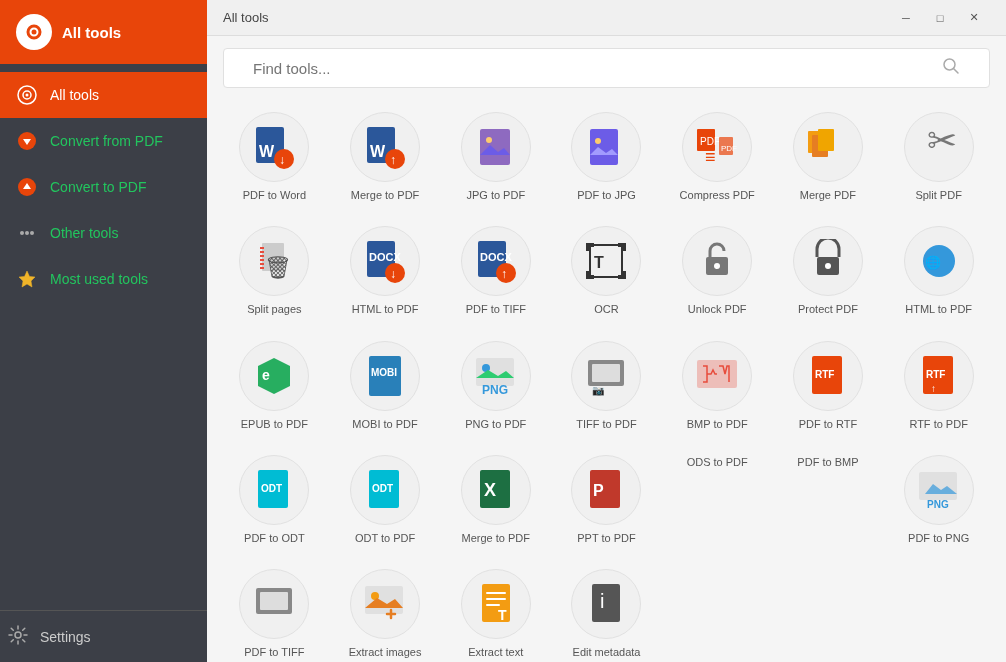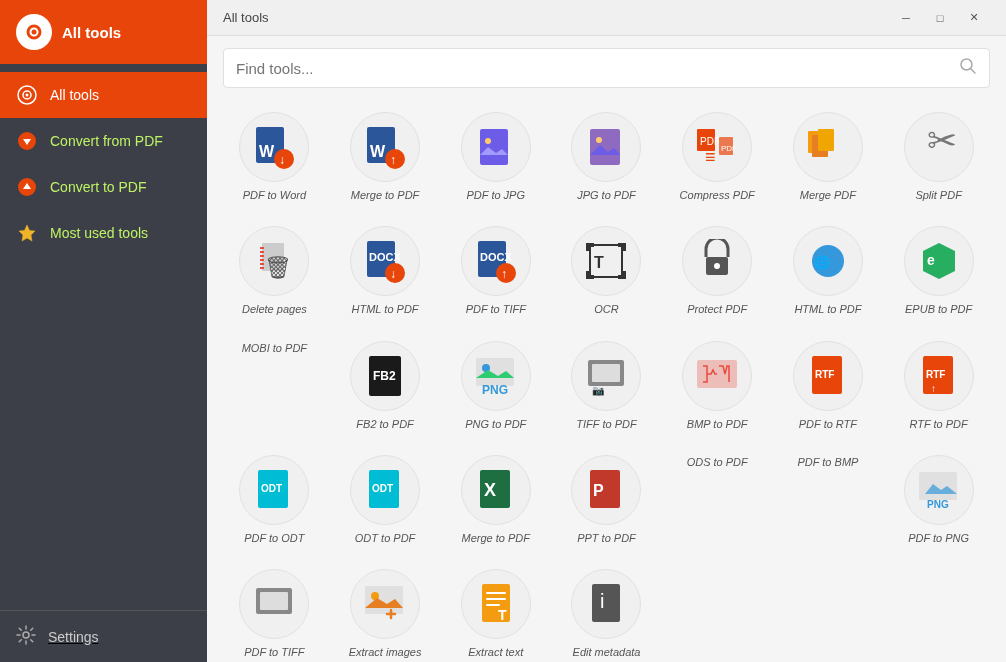--- a/index.html
+++ b/index.html
@@ -34,38 +34,37 @@
       font-weight: 600;
     }
     .sidebar-nav {
       flex: 1;
       padding: 8px 0;
     }
     .nav-item {
       display: flex;
       align-items: center;
       padding: 12px 16px;
-      color: #bef264;
+      color: #22c55e;
       cursor: pointer;
       font-size: 14px;
       gap: 12px;
     }
     .nav-item.active {
       background: #e8450a;
       color: #fff;
     }
     .nav-icon {
       width: 22px; height: 22px;
       display: flex; align-items: center; justify-content: center;
       flex-shrink: 0;
     }
     .sidebar-footer {
-      padding: 14px 16px;
+      padding: 14px 8px;
       border-top: 1px solid #555;
-      text-decoration: underline;
     }
     .settings-item {
       display: flex;
       align-items: center;
       gap: 12px;
       color: #ccc;
       cursor: pointer;
       font-size: 14px;
     }
 
@@ -103,21 +102,21 @@
       color: #555;
     }
 
     .search-bar {
       margin: 12px 16px;
       display: flex;
       align-items: center;
       background: #fff;
       border: 1px solid #e0e0e0;
       border-radius: 4px;
-      padding: 8px 12px;
+      padding: 8px 29px;
       gap: 8px;
     }
     .search-input {
       border: none;
       outline: none;
       font-size: 15px;
       color: #999;
       width: 100%;
       background: transparent;
     }
@@ -152,21 +151,20 @@
       justify-content: center;
       margin-bottom: 6px;
       position: relative;
       border: 1px solid #e0e0e0;
     }
     .tool-label {
       font-size: 11px;
       color: #555;
       text-align: center;
       line-height: 1.3;
-      font-style: italic;
     }
 
     
     .tools-grid::-webkit-scrollbar { width: 6px; }
     .tools-grid::-webkit-scrollbar-track { background: #f0f0f0; }
     .tools-grid::-webkit-scrollbar-thumb { background: #ccc; border-radius: 3px; }
   </style>
 </head>
 <body>
 
@@ -208,20 +206,30 @@
     <div class="nav-item">
       <span class="nav-icon">
         <svg width="20" height="20" viewBox="0 0 20 20">
           <circle cx="10" cy="10" r="9" fill="#e8450a"></circle>
           <polygon points="10,6 14,12 6,12" fill="white"></polygon>
         </svg>
       </span>
       <span>Convert to PDF</span>
     </div>
 
+    <div class="nav-item">
+      <span class="nav-icon">
+        <svg width="20" height="20" viewBox="0 0 20 20">
+          <circle cx="5" cy="10" r="2" fill="#aaa"></circle>
+          <circle cx="10" cy="10" r="2" fill="#aaa"></circle>
+          <circle cx="15" cy="10" r="2" fill="#aaa"></circle>
+        </svg>
+      </span>
+      <span>Other tools</span>
+    </div>
 
     <div class="nav-item">
       <span class="nav-icon">
         <svg width="20" height="20" viewBox="0 0 20 20">
           <polygon points="10,2 12.5,7.5 18,8 14,12 15,18 10,15 5,18 6,12 2,8 7.5,7.5" fill="#f0b429" stroke="#f0b429" stroke-width="0.5"></polygon>
         </svg>
       </span>
       <span>Most used tools</span>
     </div>
   </div>
@@ -279,37 +287,37 @@
             <text x="5" y="32" font-size="16" fill="white" font-weight="bold" font-family="Arial">W</text>
             <circle cx="30" cy="34" r="10" fill="#e8450a"></circle>
             <text x="25" y="39" font-size="12" fill="white" font-weight="bold" font-family="Arial">↑</text>
           </svg>
         </div>
         <div class="tool-label">Merge to PDF</div>
       </div>
       <div class="tool-item">
         <div class="tool-circle">
           <svg width="40" height="44" viewBox="0 0 40 44">
+            <rect x="4" y="4" width="30" height="36" rx="2" fill="#8e6ac0"></rect>
+            <circle cx="13" cy="15" r="3" fill="#fdcb6e"></circle>
+            <path d="M4 30 L14 20 L22 27 L28 23 L34 30" fill="#6c5ce7" stroke="none"></path>
+          </svg>
+        </div>
+        <div class="tool-label">JPG to PDF</div>
+      </div>
+      <div class="tool-item">
+        <div class="tool-circle">
+          <svg width="40" height="44" viewBox="0 0 40 44">
             <rect x="4" y="4" width="28" height="36" rx="2" fill="#6c5ce7"></rect>
             <circle cx="12" cy="16" r="3" fill="#fdcb6e"></circle>
             <path d="M4 30 L12 22 L20 28 L26 24 L32 30" fill="#a29bfe" stroke="none"></path>
             <circle cx="30" cy="34" r="10" fill="#e8450a" opacity="0"></circle>
           </svg>
         </div>
         <div class="tool-label">PDF to JPG</div>
-      </div>
-      <div class="tool-item">
-        <div class="tool-circle">
-          <svg width="40" height="44" viewBox="0 0 40 44">
-            <rect x="4" y="4" width="30" height="36" rx="2" fill="#8e6ac0"></rect>
-            <circle cx="13" cy="15" r="3" fill="#fdcb6e"></circle>
-            <path d="M4 30 L14 20 L22 27 L28 23 L34 30" fill="#6c5ce7" stroke="none"></path>
-          </svg>
-        </div>
-        <div class="tool-label">JPG to PDF</div>
       </div>
       <div class="tool-item">
         <div class="tool-circle">
           <svg width="44" height="40" viewBox="0 0 44 40">
             <rect x="2" y="2" width="18" height="22" rx="1" fill="#e8450a"></rect>
             <text x="5" y="18" font-size="10" fill="white" font-family="Arial">PDF</text>
             <rect x="24" y="10" width="14" height="18" rx="1" fill="#e8450a" opacity="0.7"></rect>
             <text x="26" y="24" font-size="8" fill="white" font-family="Arial">PDF</text>
             <text x="10" y="36" font-size="18" fill="#e8450a" font-family="Arial">≡</text>
           </svg>
@@ -340,21 +348,21 @@
             <rect x="6" y="4" width="22" height="28" rx="1" fill="#ccc"></rect>
             <rect x="4" y="8" width="4" height="2" fill="#e74c3c"></rect>
             <rect x="4" y="12" width="4" height="2" fill="#e74c3c"></rect>
             <rect x="4" y="16" width="4" height="2" fill="#e74c3c"></rect>
             <rect x="4" y="20" width="4" height="2" fill="#e74c3c"></rect>
             <rect x="4" y="24" width="4" height="2" fill="#e74c3c"></rect>
             <rect x="4" y="28" width="4" height="2" fill="#e74c3c"></rect>
             <text x="8" y="36" font-size="22" fill="#555" font-family="Arial">🗑</text>
           </svg>
         </div>
-        <div class="tool-label">Delete pages</div>
+        <div class="tool-label">Split pages</div>
       </div>
       <div class="tool-item">
         <div class="tool-circle">
           <svg width="40" height="44" viewBox="0 0 40 44">
             <rect x="2" y="2" width="28" height="36" rx="2" fill="#2b579a"></rect>
             <text x="4" y="22" font-size="11" fill="white" font-weight="bold" font-family="Arial">DOCX</text>
             <circle cx="30" cy="34" r="10" fill="#e8450a"></circle>
             <text x="25" y="39" font-size="12" fill="white" font-weight="bold" font-family="Arial">↓</text>
           </svg>
         </div>
@@ -384,20 +392,30 @@
             <rect x="34" y="34" width="8" height="4" fill="#333"></rect>
             <rect x="38" y="30" width="4" height="8" fill="#333"></rect>
             <text x="10" y="27" font-size="16" fill="#333" font-weight="bold" font-family="Arial">T</text>
           </svg>
         </div>
         <div class="tool-label">OCR</div>
       </div>
       <div class="tool-item">
         <div class="tool-circle">
           <svg width="30" height="44" viewBox="0 0 30 44">
+            <rect x="4" y="18" width="22" height="18" rx="2" fill="#777"></rect>
+            <path d="M8 18 L8 12 A7 7 0 0 1 22 12" fill="none" stroke="#777" stroke-width="3"></path>
+            <circle cx="15" cy="27" r="3" fill="#fff"></circle>
+          </svg>
+        </div>
+        <div class="tool-label">Unlock PDF</div>
+      </div>
+      <div class="tool-item">
+        <div class="tool-circle">
+          <svg width="30" height="44" viewBox="0 0 30 44">
             <rect x="4" y="18" width="22" height="18" rx="2" fill="#555"></rect>
             <path d="M4 18 L4 10 A11 11 0 0 1 26 10 L26 18" fill="none" stroke="#555" stroke-width="3"></path>
             <circle cx="15" cy="27" r="3" fill="#fff"></circle>
           </svg>
         </div>
         <div class="tool-label">Protect PDF</div>
       </div>
       <div class="tool-item">
         <div class="tool-circle">
           <svg width="44" height="36" viewBox="0 0 44 36">
@@ -410,30 +428,27 @@
       <div class="tool-item">
         <div class="tool-circle">
           <svg width="44" height="44" viewBox="0 0 44 44">
             <polygon points="22,4 38,12 38,32 22,40 6,32 6,12" fill="#27ae60"></polygon>
             <text x="10" y="26" font-size="14" fill="white" font-weight="bold" font-family="Arial">e</text>
           </svg>
         </div>
         <div class="tool-label">EPUB to PDF</div>
       </div>
       <div class="tool-item">
+        <div class="tool-circle">
+          <svg width="36" height="44" viewBox="0 0 36 44">
+            <rect x="2" y="2" width="32" height="40" rx="2" fill="#2980b9"></rect>
+            <text x="4" y="22" font-size="10" fill="white" font-weight="bold" font-family="Arial">MOBI</text>
+          </svg>
+        </div>
         <div class="tool-label">MOBI to PDF</div>
-      </div>
-      <div class="tool-item">
-        <div class="tool-circle">
-          <svg width="36" height="44" viewBox="0 0 36 44">
-            <rect x="2" y="2" width="32" height="40" rx="2" fill="#1a1a1a"></rect>
-            <text x="6" y="26" font-size="12" fill="white" font-weight="bold" font-family="Arial">FB2</text>
-          </svg>
-        </div>
-        <div class="tool-label">FB2 to PDF</div>
       </div>
       <div class="tool-item">
         <div class="tool-circle">
           <svg width="44" height="40" viewBox="0 0 44 40">
             <rect x="2" y="2" width="38" height="28" rx="2" fill="#e0e0e0"></rect>
             <circle cx="12" cy="12" r="4" fill="#3498db"></circle>
             <path d="M2 22 L14 14 L24 20 L32 15 L40 22" fill="#2ecc71" stroke="none"></path>
             <text x="8" y="38" font-size="12" fill="#3498db" font-weight="bold" font-family="Arial">PNG</text>
           </svg>
         </div>

